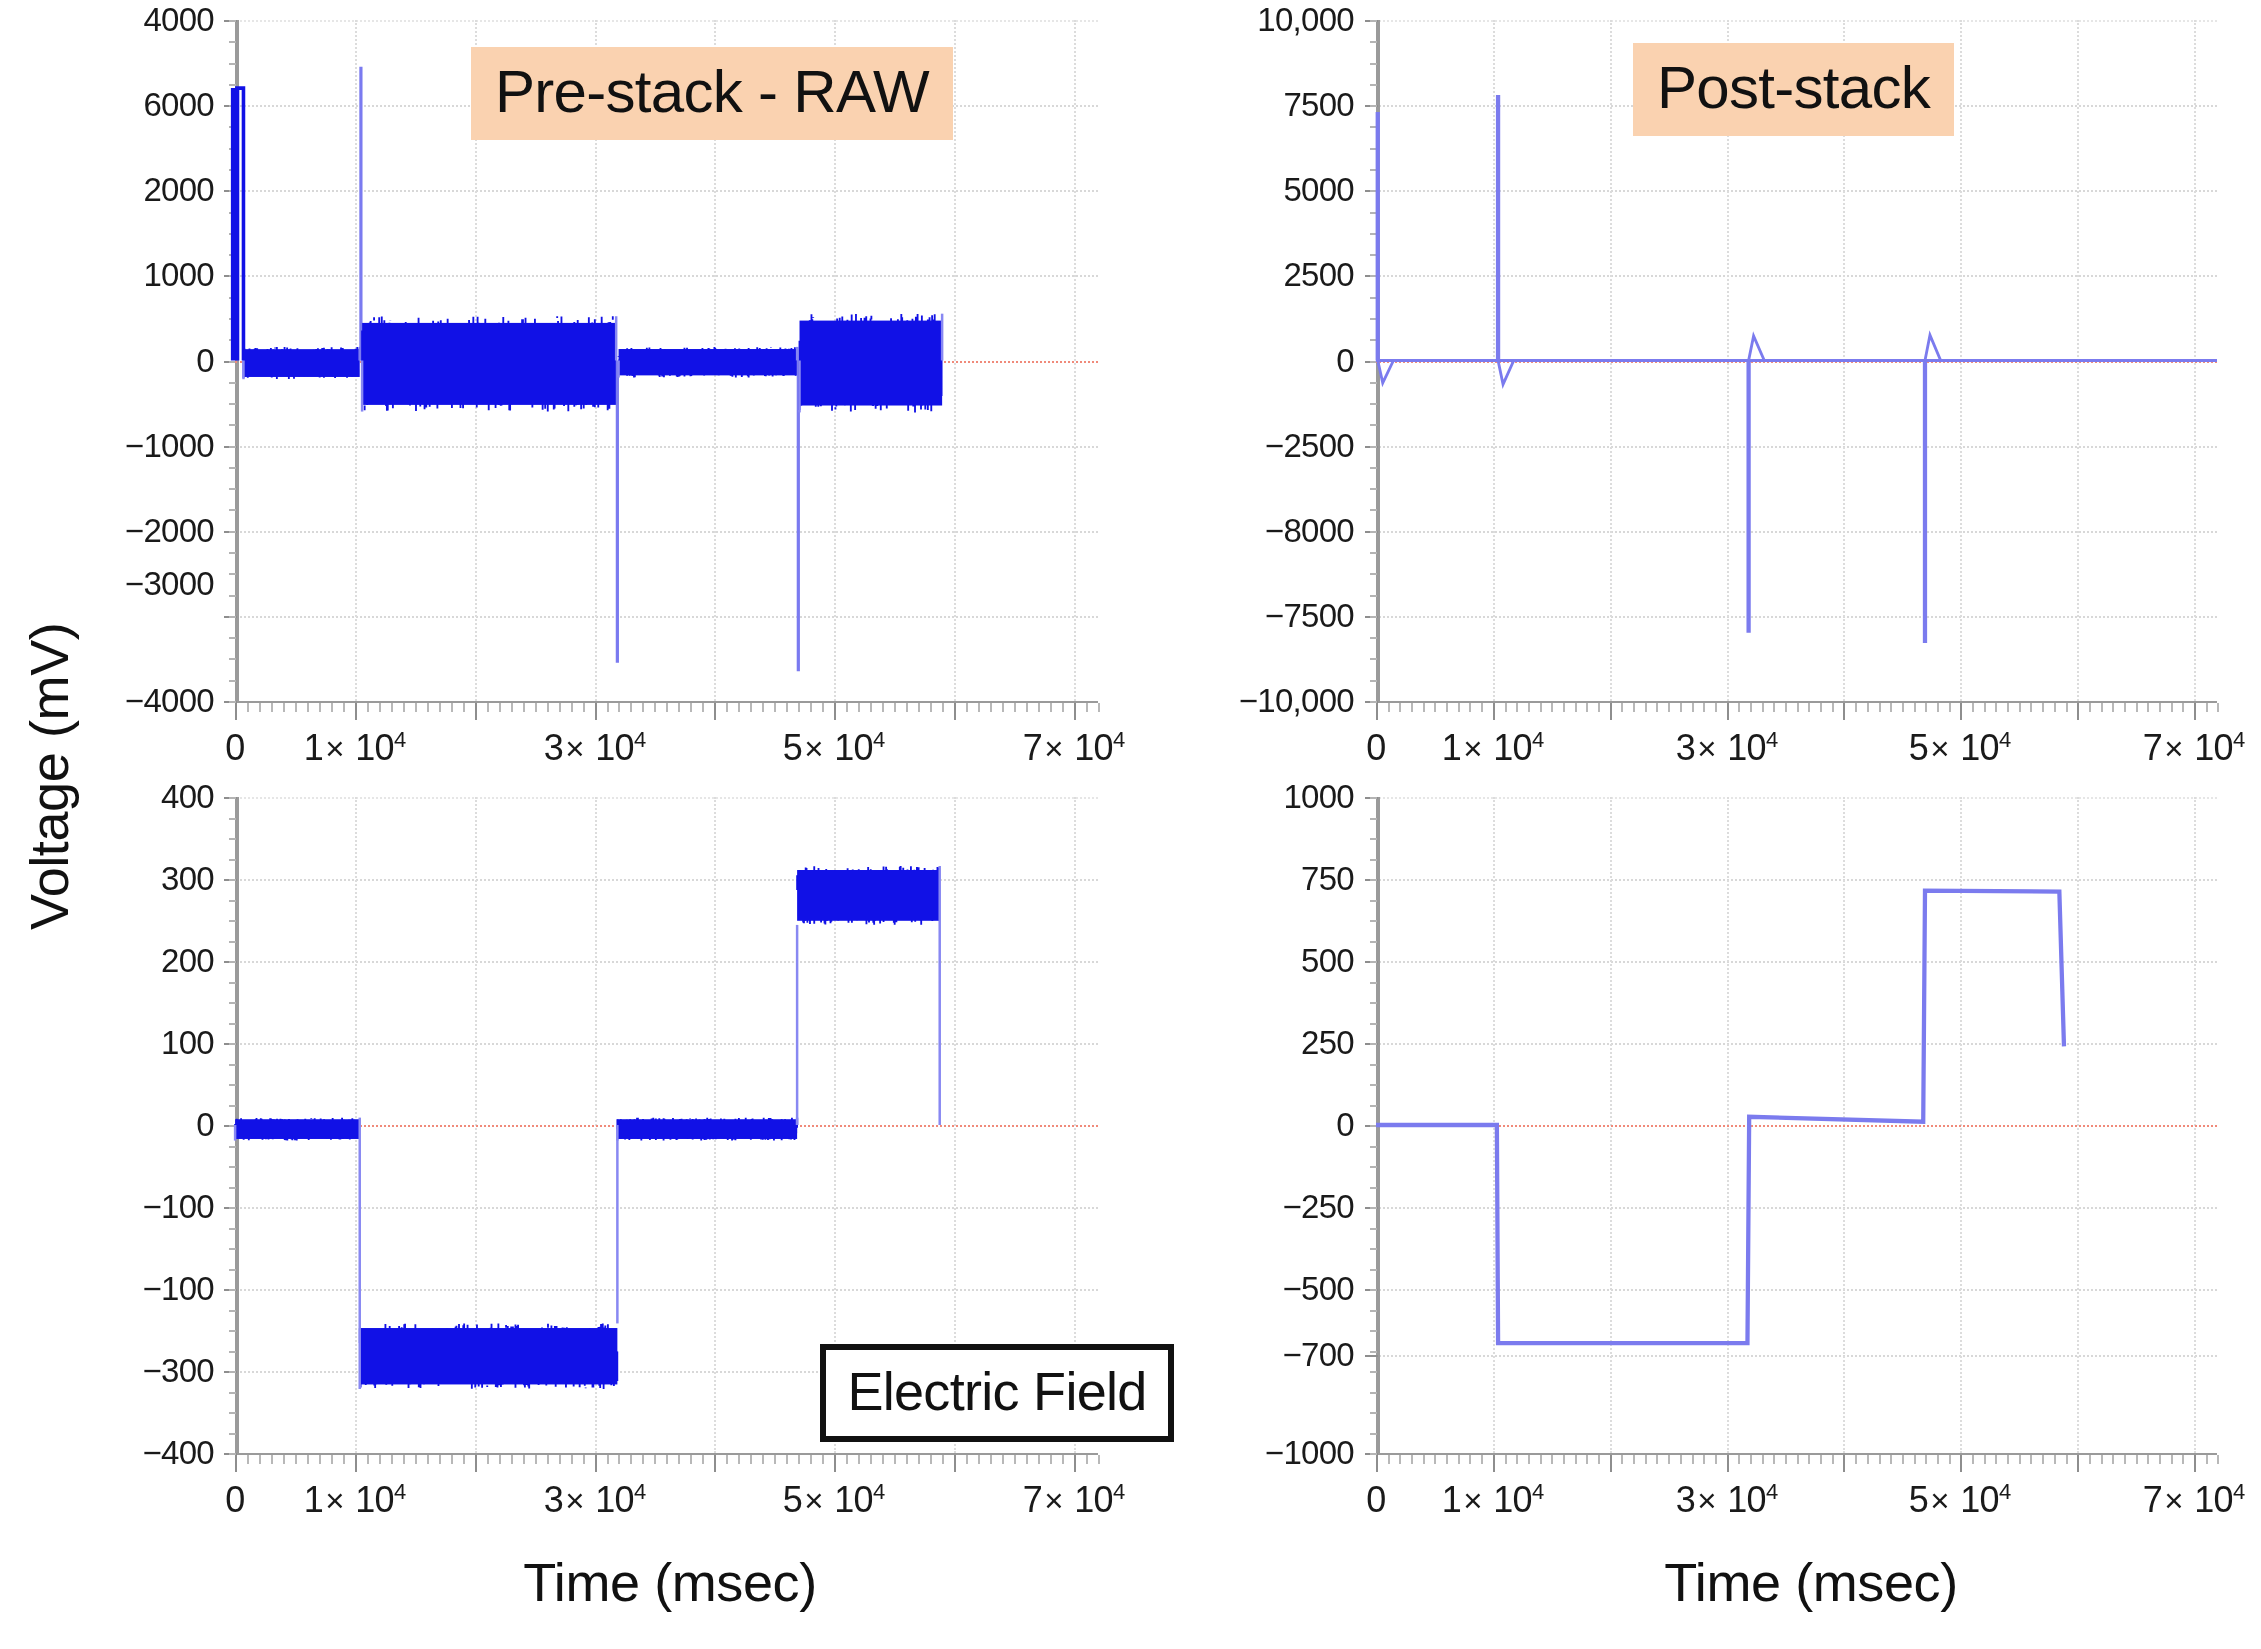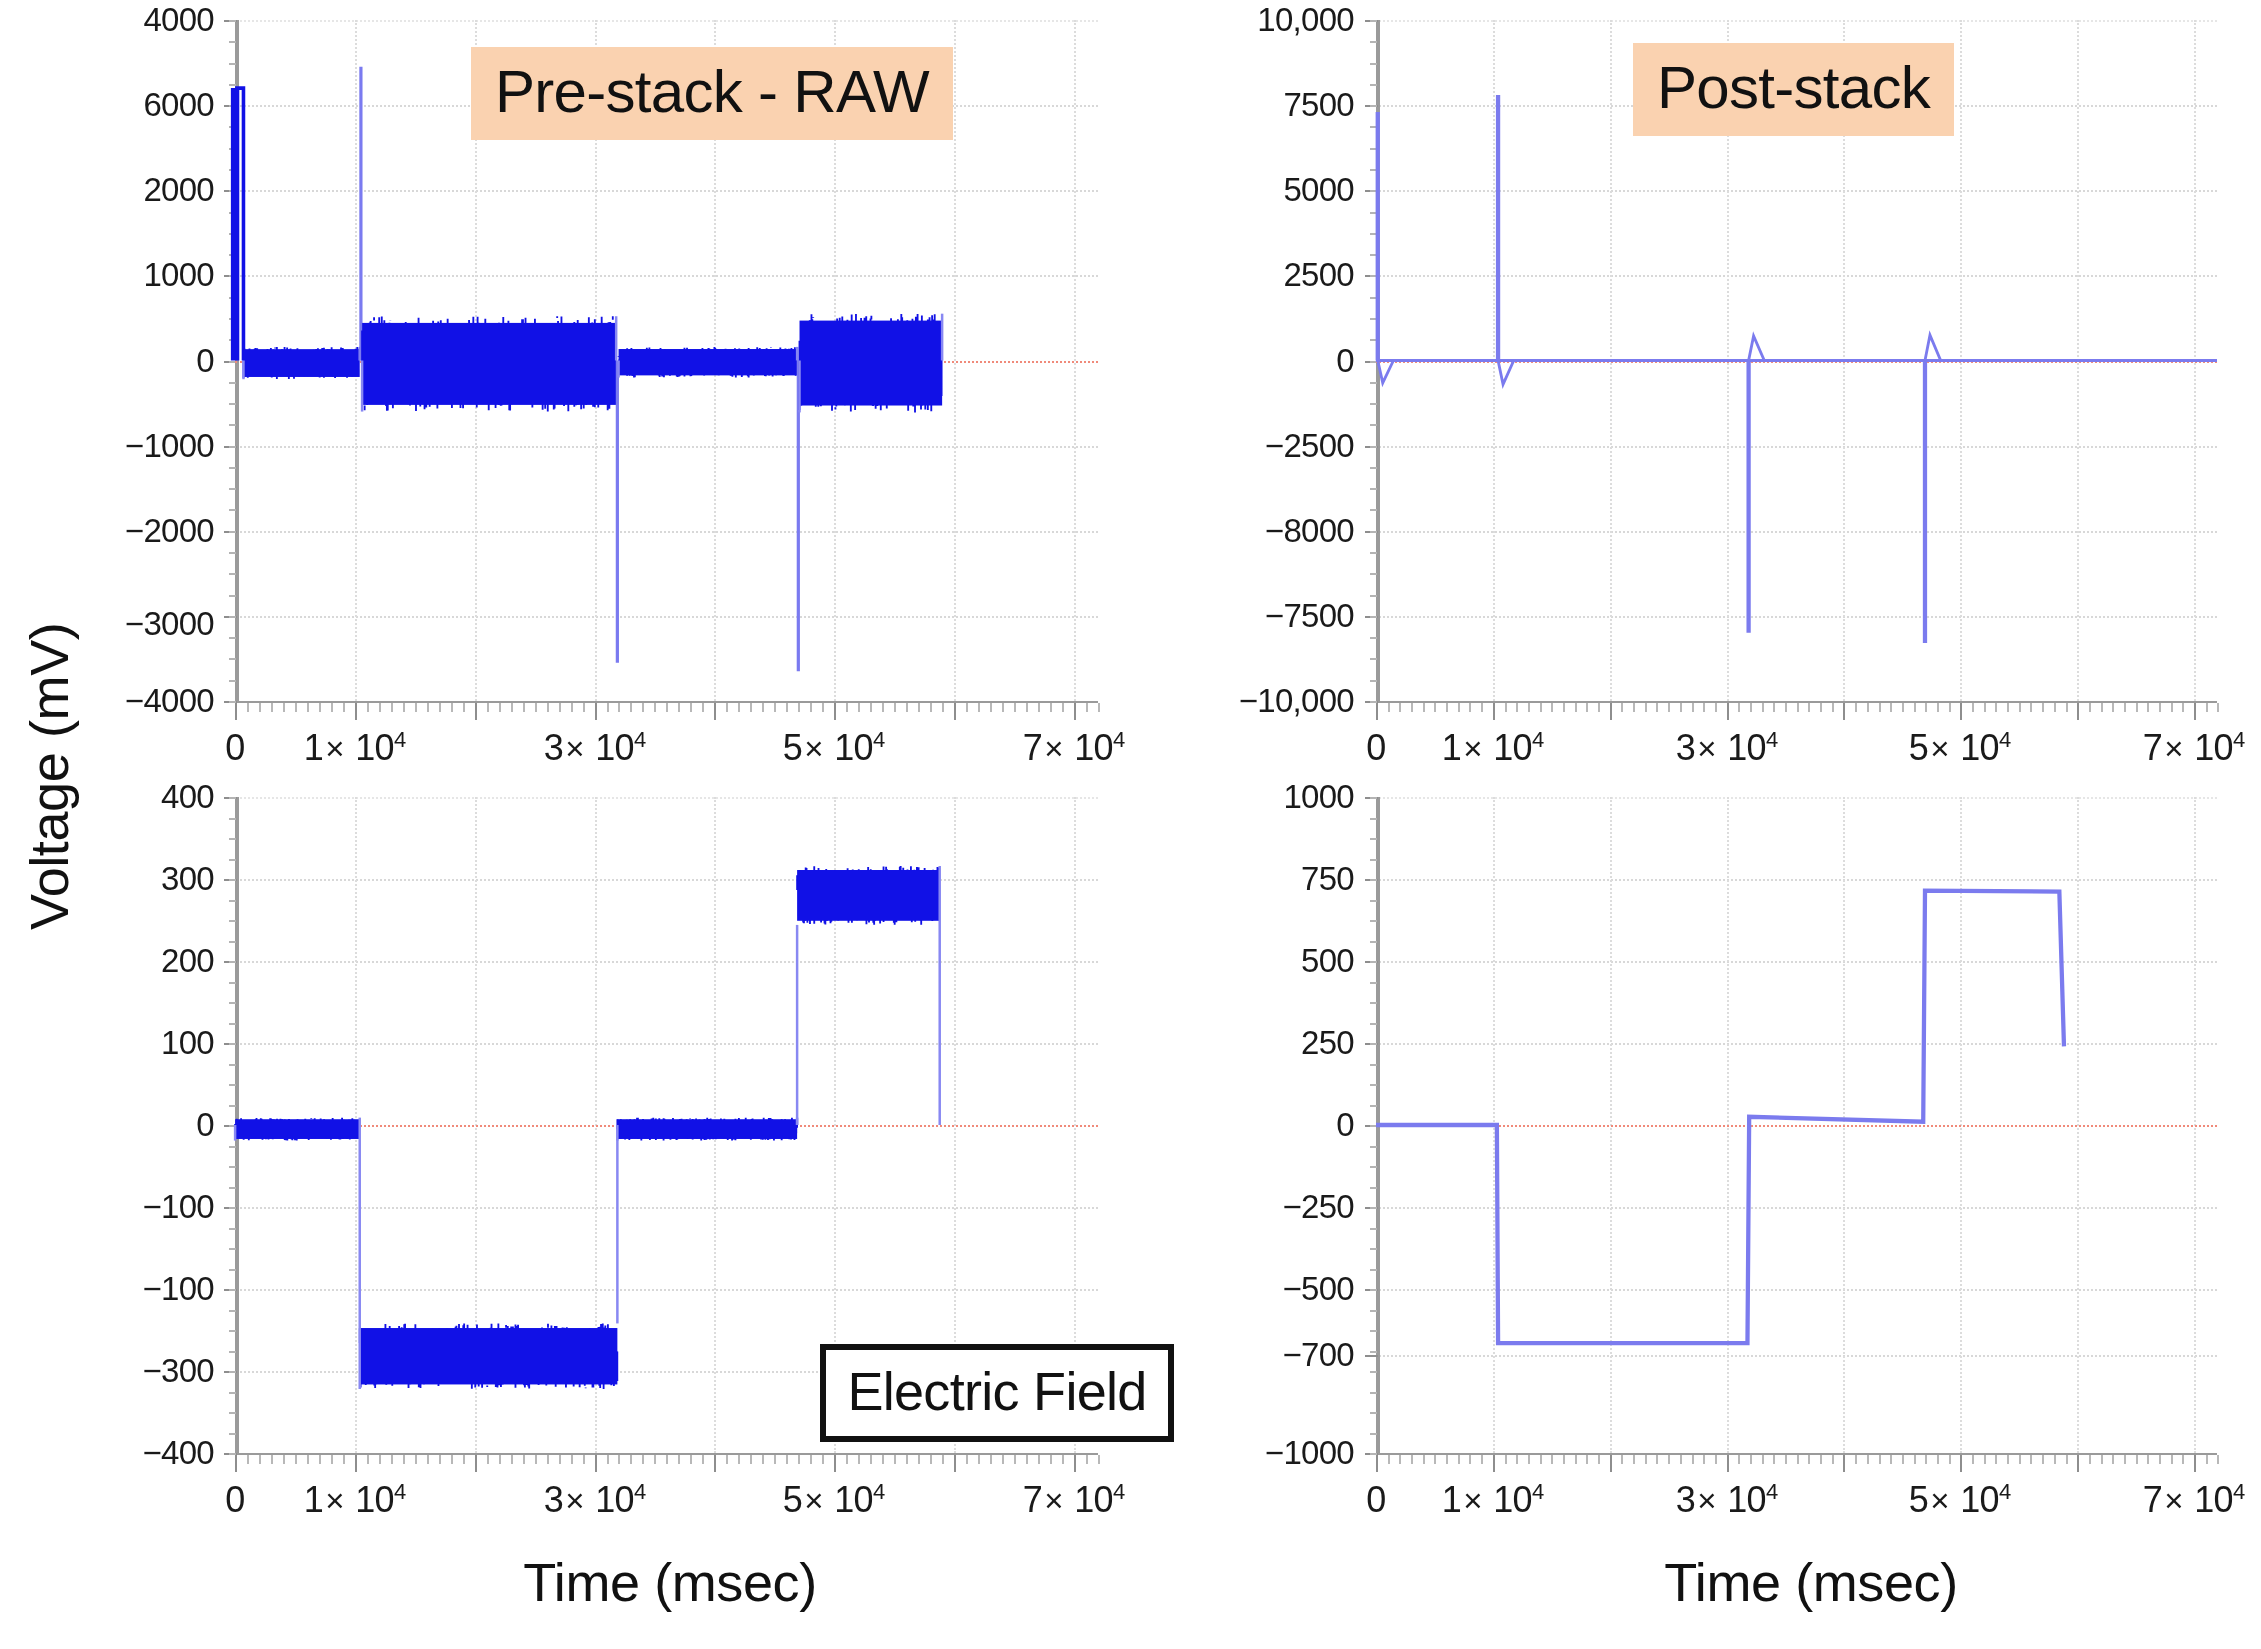--- a/index.html
+++ b/index.html
@@ -101,21 +101,21 @@
       <div class="ytick-label" style="top: 170px; right: 884px;">2000</div>
       <div class="tick-y" style="left: -11.4px; width: 13px; top: 255px;"></div>
       <div class="ytick-label" style="top: 255px; right: 884px;">1000</div>
       <div class="tick-y" style="left: -11.4px; width: 13px; top: 341px;"></div>
       <div class="ytick-label" style="top: 341px; right: 884px;">0</div>
       <div class="tick-y" style="left: -11.4px; width: 13px; top: 426px;"></div>
       <div class="ytick-label" style="top: 426px; right: 884px;">−1000</div>
       <div class="tick-y" style="left: -11.4px; width: 13px; top: 511px;"></div>
       <div class="ytick-label" style="top: 511px; right: 884px;">−2000</div>
       <div class="tick-y" style="left: -11.4px; width: 13px; top: 596px;"></div>
-      <div class="ytick-label" style="top: 604px; right: 884px;">−3000</div>
+      <div class="ytick-label" style="top: 564px; right: 884px;">−3000</div>
       <div class="tick-y" style="left: -11.4px; width: 13px; top: 681px;"></div>
       <div class="ytick-label" style="top: 681px; right: 884px;">−4000</div>
       <div class="tick-y" style="left: -5.7px; width: 6.4px; top: 681px; background: rgb(180, 180, 180);"></div>
       <div class="tick-y" style="left: -5.7px; width: 6.4px; top: 660px; background: rgb(180, 180, 180);"></div>
       <div class="tick-y" style="left: -5.7px; width: 6.4px; top: 638px; background: rgb(180, 180, 180);"></div>
       <div class="tick-y" style="left: -5.7px; width: 6.4px; top: 617px; background: rgb(180, 180, 180);"></div>
       <div class="tick-y" style="left: -5.7px; width: 6.4px; top: 596px; background: rgb(180, 180, 180);"></div>
       <div class="tick-y" style="left: -5.7px; width: 6.4px; top: 575px; background: rgb(180, 180, 180);"></div>
       <div class="tick-y" style="left: -5.7px; width: 6.4px; top: 553px; background: rgb(180, 180, 180);"></div>
       <div class="tick-y" style="left: -5.7px; width: 6.4px; top: 532px; background: rgb(180, 180, 180);"></div>

